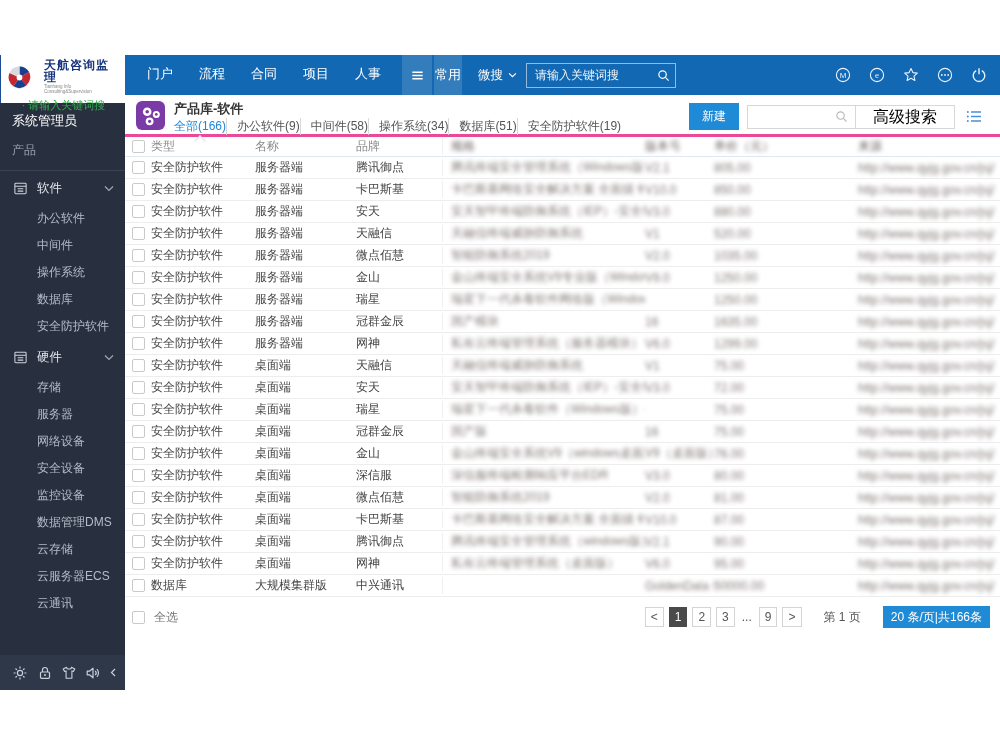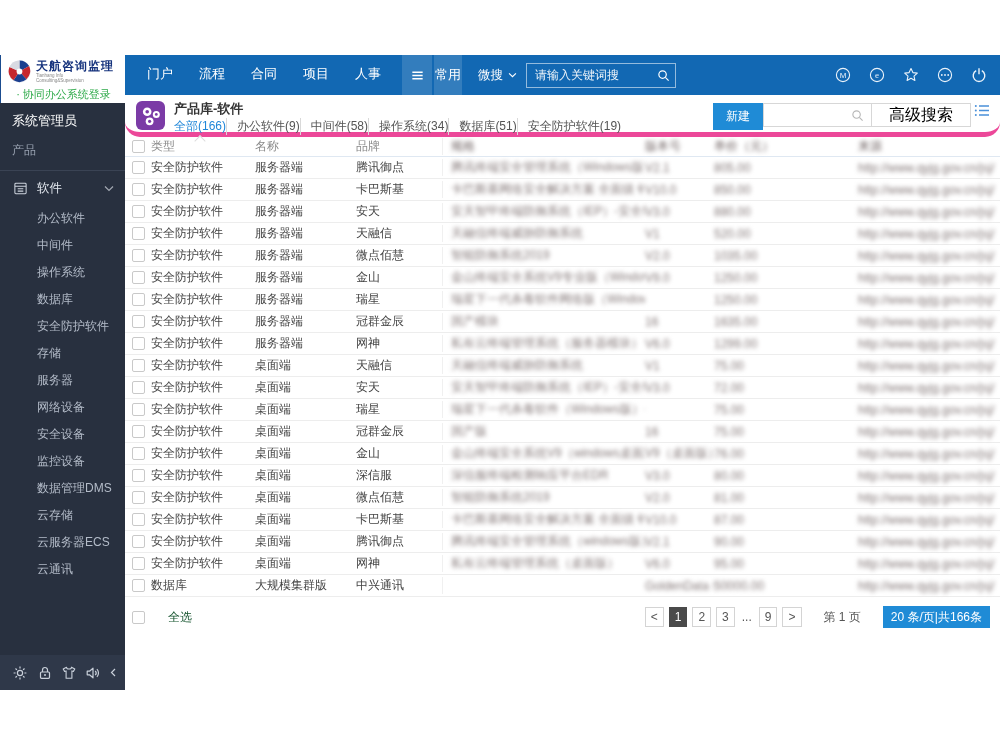--- a/index.html
+++ b/index.html
@@ -16,48 +16,48 @@
   .scope{display:flex;align-items:center;gap:5px;color:#fff;font-size:12.5px;margin-left:16px;cursor:pointer;white-space:nowrap;}
   .search-wrap{position:relative;margin-left:9px;}
   .search-wrap input{width:116px;height:23px;border:1px solid rgba(255,255,255,.55);background:transparent;color:#fff;font-size:12px;padding:0 24px 0 8px;outline:none;box-sizing:content-box;}
   .search-wrap input::placeholder{color:rgba(255,255,255,.92);}
   .search-wrap .mag{position:absolute;right:6px;top:5px;color:#fff;}
   .top-icons{position:absolute;right:13px;top:0;height:40px;display:flex;align-items:center;gap:18px;color:#eaf2fa;}
   .top-icons span{cursor:pointer;display:flex;}
 
   
   .logo-panel{position:absolute;left:0;top:55px;width:125px;height:48px;background:#fff;z-index:6;box-sizing:border-box;padding:4px 5px 2px 6px;border-left:1px solid #1b4c8f;}
-  .logo-row{display:flex;align-items:center;gap:4px;}
+  .logo-row{display:flex;align-items:center;gap:12px;}
   .logo-title{font-size:12px;font-weight:bold;color:#16337d;letter-spacing:1px;line-height:12px;}
   .logo-sub{font-size:5px;color:#888;transform:scale(.9);transform-origin:left;line-height:6px;}
   .logo-login{font-size:11px;color:#2faa4a;text-align:center;margin-top:3px;cursor:pointer;}
 
   
   .sidebar{position:absolute;left:0;top:103px;width:125px;height:587px;background:#28303f;color:#c6cdd8;box-sizing:border-box;}
   .side-role{padding:9px 12px 5px;font-size:13px;color:#fff;}
   .side-section{padding:7px 12px 11px;font-size:12px;color:#9aa3b2;border-bottom:1px solid #3a4354;cursor:pointer;}
   .side-group-header{display:flex;align-items:center;height:34px;padding:0 11px 0 13px;font-size:12.5px;color:#e3e8ef;cursor:pointer;}
   .side-group-icon{width:15px;height:15px;margin-right:9px;color:#cdd4de;display:flex;}
   .side-group-label{flex:1;}
   .side-chevron{width:10px;height:7px;opacity:.65;display:flex;}
   .side-child{height:27px;line-height:27px;padding-left:37px;font-size:12px;color:#b4bcc9;cursor:pointer;white-space:nowrap;}
   .side-footer{position:absolute;bottom:0;left:0;width:125px;height:35px;background:#2f3849;display:flex;align-items:center;justify-content:space-around;padding:0 4px 0 8px;box-sizing:border-box;color:#c9d0da;}
   .side-footer span{cursor:pointer;display:flex;}
 
   
   .main{position:absolute;left:125px;top:95px;width:875px;height:655px;background:#fff;}
-  .title-bar{position:relative;height:42px;border-bottom:5px solid #ec4899;box-sizing:border-box;border-radius:15px;}
+  .title-bar{position:relative;height:42px;border-bottom:3px solid #ec4899;box-sizing:border-box;}
   .product-icon{position:absolute;left:11px;top:6px;display:flex;}
   .page-title{position:absolute;left:49px;top:5px;font-size:13px;font-weight:bold;color:#333;}
   .tabs{position:absolute;left:49px;top:23px;font-size:12px;display:flex;align-items:center;}
   .tab{color:#555;cursor:pointer;position:relative;white-space:nowrap;}
   .tab+.tab{padding-left:10px;border-left:1px solid #d9d9d9;}
   .tab.active{color:#1f86d8;}
   .tab.active::after{content:"";position:absolute;left:42%;bottom:-10px;width:7px;height:7px;background:#fff;border-left:1px solid #ddd;border-top:1px solid #ddd;transform:rotate(45deg);}
-  .title-controls{position:absolute;right:10px;top:8px;display:flex;}
+  .title-controls{position:absolute;right:18px;top:8px;display:flex;align-items:center;gap:8px;}
   .btn-new{background:#1f8bd6;color:#fff;font-size:12px;padding:5px 13px;border:none;cursor:pointer;}
   .search-box{display:flex;align-items:center;border:1px solid #d7d7d7;height:24px;box-sizing:border-box;background:#fff;}
   .search-box input{border:none;outline:none;width:72px;height:20px;font-size:12px;padding:0 4px;}
   .search-box .mag{margin:0 7px;color:#b7b7b7;display:flex;}
   .adv-label{border-left:1px solid #d7d7d7;padding:0 17px;font-size:16px;color:#000000;line-height:22px;cursor:pointer;white-space:nowrap;}
   .list-toggle{margin-left:3px;color:#4a90d9;cursor:pointer;display:flex;}
 
   
   .thead{display:flex;align-items:center;height:19px;font-size:12px;color:#8a8a8a;border-bottom:1px solid #dfe8f2;}
   .trow{display:flex;align-items:center;height:21px;font-size:12px;color:#454545;border-bottom:1px solid #ededed;cursor:default;}
@@ -68,21 +68,21 @@
   .c-spec{width:202px;flex:none;overflow:hidden;white-space:nowrap;padding-left:8px;box-sizing:border-box;}
   .c-ver{width:69px;flex:none;overflow:hidden;white-space:nowrap;}
   .c-price{width:144px;flex:none;overflow:hidden;white-space:nowrap;}
   .c-src{flex:1;overflow:hidden;white-space:nowrap;}
   .blur{filter:blur(2px);color:#847878;}
   .thead .blur{filter:blur(2.3px);color:#6e6161;}
   .checkbox{width:11px;height:11px;border:1px solid #c9c9c9;border-radius:2px;background:#fff;display:inline-block;cursor:pointer;}
 
   
   .table-footer{display:flex;align-items:center;margin-top:8px;padding-left:7px;position:relative;height:24px;}
-  .select-all-label{font-size:12px;color:#14532d;margin-left:23px;text-align:right;}
+  .select-all-label{font-size:12px;color:#737373;margin-left:9px;text-align:right;}
   .pagination{position:absolute;right:10px;top:1px;display:flex;align-items:center;gap:5px;}
   .pg{min-width:12px;height:20px;padding:0 5px;border:1px solid #d4d4d4;background:#fff;color:#555;font-size:12px;display:flex;align-items:center;justify-content:center;cursor:pointer;box-sizing:border-box;}
   .pg.active{background:#4a4a4a;border-color:#4a4a4a;color:#fff;}
   .pg.plain{border:none;padding:0 2px;background:transparent;}
   .page-label{font-size:12px;color:#555;margin:0 17px;white-space:nowrap;}
   .per-page{background:#1f8bd6;color:#fff;font-size:12px;height:22px;display:flex;align-items:center;padding:0 8px;cursor:pointer;white-space:nowrap;}
 </style>
 </head>
 <body>
 
@@ -99,21 +99,21 @@
           <path d="M6.8 22.2A11.5 11.5 0 0 1 2.6 8.2L13 13z" fill="#c6262e"></path>
           <path d="M2.6 8.2A11.5 11.5 0 0 1 13 1.5L13 13z" fill="#d8dae2"></path>
           <circle cx="13" cy="13" r="3" fill="#fff"></circle>
         </svg>
       </span>
       <span>
         <div class="logo-title">天航咨询监理</div>
         <div class="logo-sub">Tianhang Info Consulting&amp;Supervision</div>
       </span>
     </div>
-    <div class="logo-login">· 协同办公系统登录</div>
+    <div class="logo-login">· 请输入关键词搜</div>
   </div>
 
   <div class="topbar">
     <div class="topbar-inner">
       <span style="display:flex;align-items:center;">
 
       <span class="nav-item">门户</span>
           <span class="nav-item">流程</span>
           <span class="nav-item">合同</span>
           <span class="nav-item">项目</span>
@@ -198,20 +198,34 @@
     </div>
     <div>
 
     <div class="side-child">办公软件</div>
         <div class="side-child">中间件</div>
         <div class="side-child">操作系统</div>
         <div class="side-child">数据库</div>
         <div class="side-child">安全防护软件</div>
       </div>
 
+    <div class="side-group-header">
+      <span class="side-group-icon">
+        <svg width="15" height="15" viewBox="0 0 16 16" fill="none" stroke="currentColor" stroke-width="1.1">
+            <rect x="2" y="2.5" width="12" height="11" rx="1"></rect>
+            <path d="M2 5.5h12M5 8.3h6M5 10.8h6"></path>
+          </svg>
+      </span>
+      <span class="side-group-label">硬件</span>
+      <span class="side-chevron">
+        <svg width="10" height="7" viewBox="0 0 10 7" fill="none" stroke="currentColor" stroke-width="1.2">
+            <path d="M1 1.5l4 4 4-4"></path>
+          </svg>
+      </span>
+    </div>
     <div>
 
     <div class="side-child">存储</div>
         <div class="side-child">服务器</div>
         <div class="side-child">网络设备</div>
         <div class="side-child">安全设备</div>
         <div class="side-child">监控设备</div>
       </div>
 
     <div>

